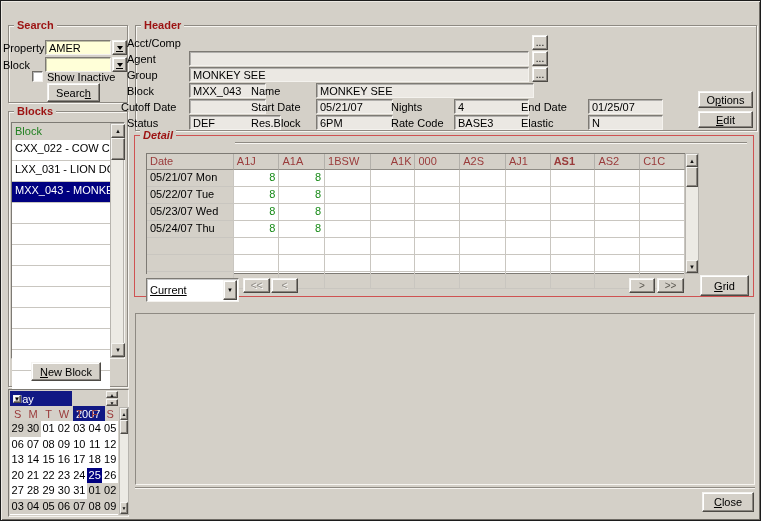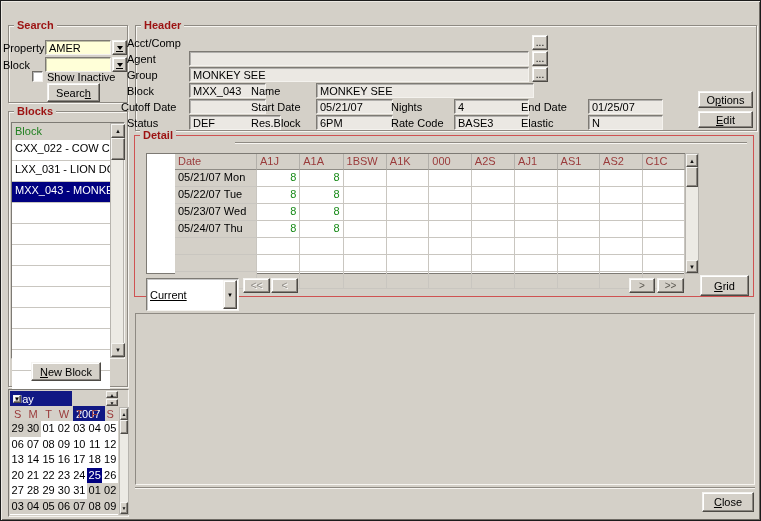--- a/index.html
+++ b/index.html
@@ -41,21 +41,21 @@
   .lov{flex-direction:column;padding-top:2px;}
   
   .list{background:#fff;border:1px solid;border-color:#7d7a74 #f4f2ee #f4f2ee #7d7a74;}
   .list-header{height:17px;background:#d4d0c8;color:#208020;padding:2px 0 0 3px;
                border-bottom:1px solid #9b978f;}
   .list-row{height:18px;border-bottom:1px solid #c9c6c0;padding:2px 0 0 3px;
             white-space:nowrap;overflow:hidden;background:#fff;}
   .list-row.sel{background:#000080;color:#fff;}
   
   .tbl{border:1px solid #7d7a74;background:#fff;}
-  .trow{display:flex;margin-left:28px;}
+  .trow{display:flex;}
   .tcell{border-right:1px solid #c9c6c0;border-bottom:1px solid #c9c6c0;height:15px;
          padding:1px 3px 0 3px;overflow:hidden;white-space:nowrap;}
   .tcell.th{background:#d4d0c8;color:#9a3b3b;height:14px;border-right:1px solid #b3b0aa;
             border-bottom:1px solid #8f8c86;}
   .tcell.date{background:#d4d0c8;}
   .tcell.val{text-align:right;}
   
   .combo{background:#fff;border:1px solid;border-color:#7d7a74 #f4f2ee #f4f2ee #7d7a74;
          box-shadow:inset 1px 1px 0 rgba(70,70,70,.3);display:flex;align-items:center;
          padding-left:3px;position:relative;}
@@ -225,36 +225,36 @@
   <div class="abs field" style="left:315px;top:114px;width:77px;">6PM</div>
   <div class="abs lbl" style="left:390px;top:116px;width:60px;">Rate Code</div>
   <div class="abs field" style="left:453px;top:114px;width:75px;">BASE3</div>
   <div class="abs lbl" style="left:520px;top:116px;width:63px;">Elastic</div>
   <div class="abs field" style="left:587px;top:114px;width:75px;">N</div>
 
   <div class="abs btn" style="left:697px;top:90px;width:55px;height:17px;">O<u>p</u>tions</div>
   <div class="abs btn" style="left:697px;top:110px;width:55px;height:17px;"><u>E</u>dit</div>
 
   <div class="abs frame-red" style="left:133px;top:134px;width:620px;height:162px;">
-    <span class="frame-label" style="background:#d4d0c8;">Detail</span>
+    <span class="frame-label" style="background:#d4d0c8;font-style:italic;">Detail</span>
     <div class="abs etch" style="left:100px;right:6px;top:6px;"></div>
   </div>
 
   <div class="abs tbl" style="left:145px;top:152px;width:540px;height:121px;">
     <div id="detail-table">
         <div class="trow">
           <div class="tcell th" style="width: 93px;">Date</div>
           <div class="tcell th" style="width: 45px;">A1J</div>
           <div class="tcell th" style="width: 45px;">A1A</div>
           <div class="tcell th" style="width: 45px;">1BSW</div>
-          <div class="tcell th" style="width: 44px;">A1K</div>
+          <div class="tcell th" style="width: 44px; text-align: right;">A1K</div>
           <div class="tcell th" style="width: 44px;">000</div>
           <div class="tcell th" style="width: 45px;">A2S</div>
           <div class="tcell th" style="width: 44px;">AJ1</div>
-          <div class="tcell th" style="width: 44px;">AS1</div>
+          <div class="tcell th" style="width: 44px; font-weight: bold;">AS1</div>
           <div class="tcell th" style="width: 44px;">AS2</div>
           <div class="tcell th" style="width: 44px;">C1C</div>
         </div>
         <div class="trow">
           <div class="tcell date" style="width: 93px;">05/21/07 Mon</div>
           <div class="tcell val" style="width: 45px; color: rgb(23, 138, 23);">8</div>
           <div class="tcell val" style="width: 45px; color: rgb(23, 138, 23);">8</div>
           <div class="tcell val" style="width: 45px; color: rgb(23, 138, 23);"></div>
           <div class="tcell val" style="width: 44px; color: rgb(23, 138, 23);"></div>
           <div class="tcell val" style="width: 44px; color: rgb(23, 138, 23);"></div>
@@ -343,21 +343,21 @@
           <div class="tcell val" style="width: 44px; color: rgb(23, 138, 23);"></div>
         </div>
       </div>
   </div>
   <div class="abs sb" style="left:684px;top:152px;width:14px;height:121px;">
     <div class="abs sb-btn" style="left:0;top:0;width:12px;height:13px;">▲</div>
     <div class="abs sb-thumb" style="left:0;top:13px;width:12px;height:20px;"></div>
     <div class="abs sb-btn" style="left:0;bottom:0;width:12px;height:13px;">▼</div>
   </div>
 
-  <div class="abs combo" style="left:145px;top:277px;width:93px;height:33px;text-decoration:underline;">
+  <div class="abs combo" style="left:145px;top:277px;width:93px;height:24px;text-decoration:underline;">
     <span>Current</span>
     <span class="abs btn dd" style="font-size:6px;">▼</span>
   </div>
   <div class="abs btn small disabled" style="left:242px;top:277px;width:27px;height:15px;">&lt;&lt;</div>
   <div class="abs btn small disabled" style="left:270px;top:277px;width:27px;height:15px;">&lt;</div>
   <div class="abs btn small" style="left:628px;top:277px;width:26px;height:15px;color:#5c5952;">&gt;</div>
   <div class="abs btn small" style="left:656px;top:277px;width:27px;height:15px;color:#5c5952;">&gt;&gt;</div>
   <div class="abs btn" style="left:699px;top:274px;width:49px;height:21px;"><u>G</u>rid</div>
 
   <div class="abs sunken-panel" style="left:134px;top:312px;width:620px;height:172px;"></div>

